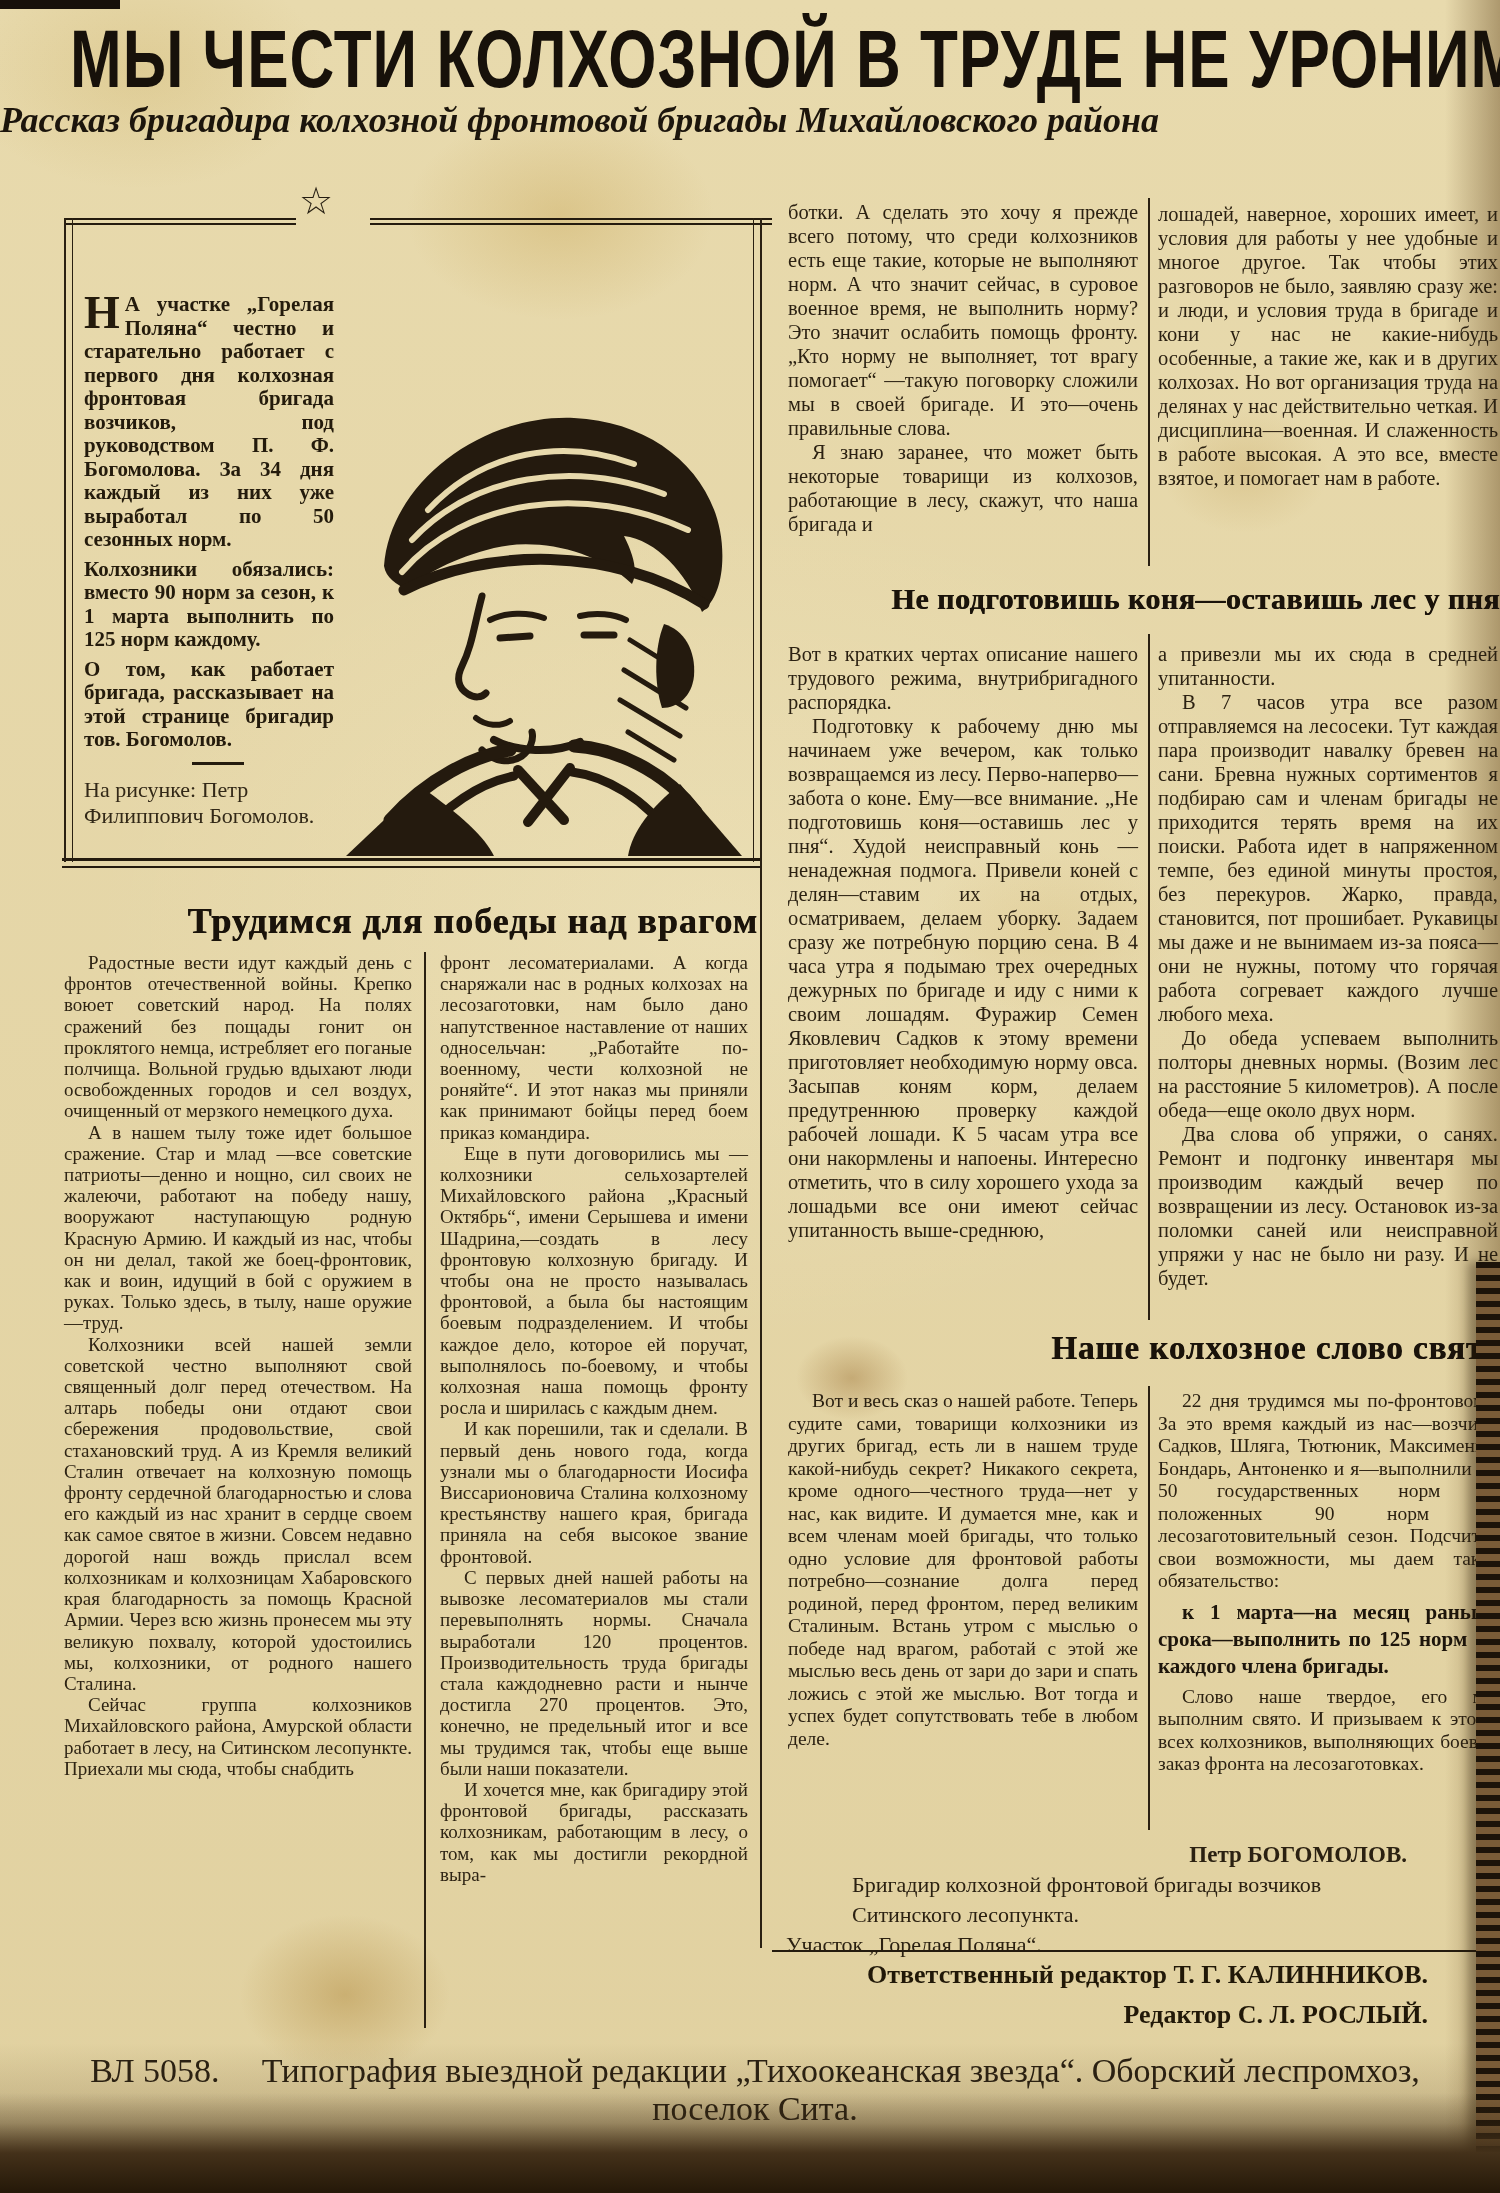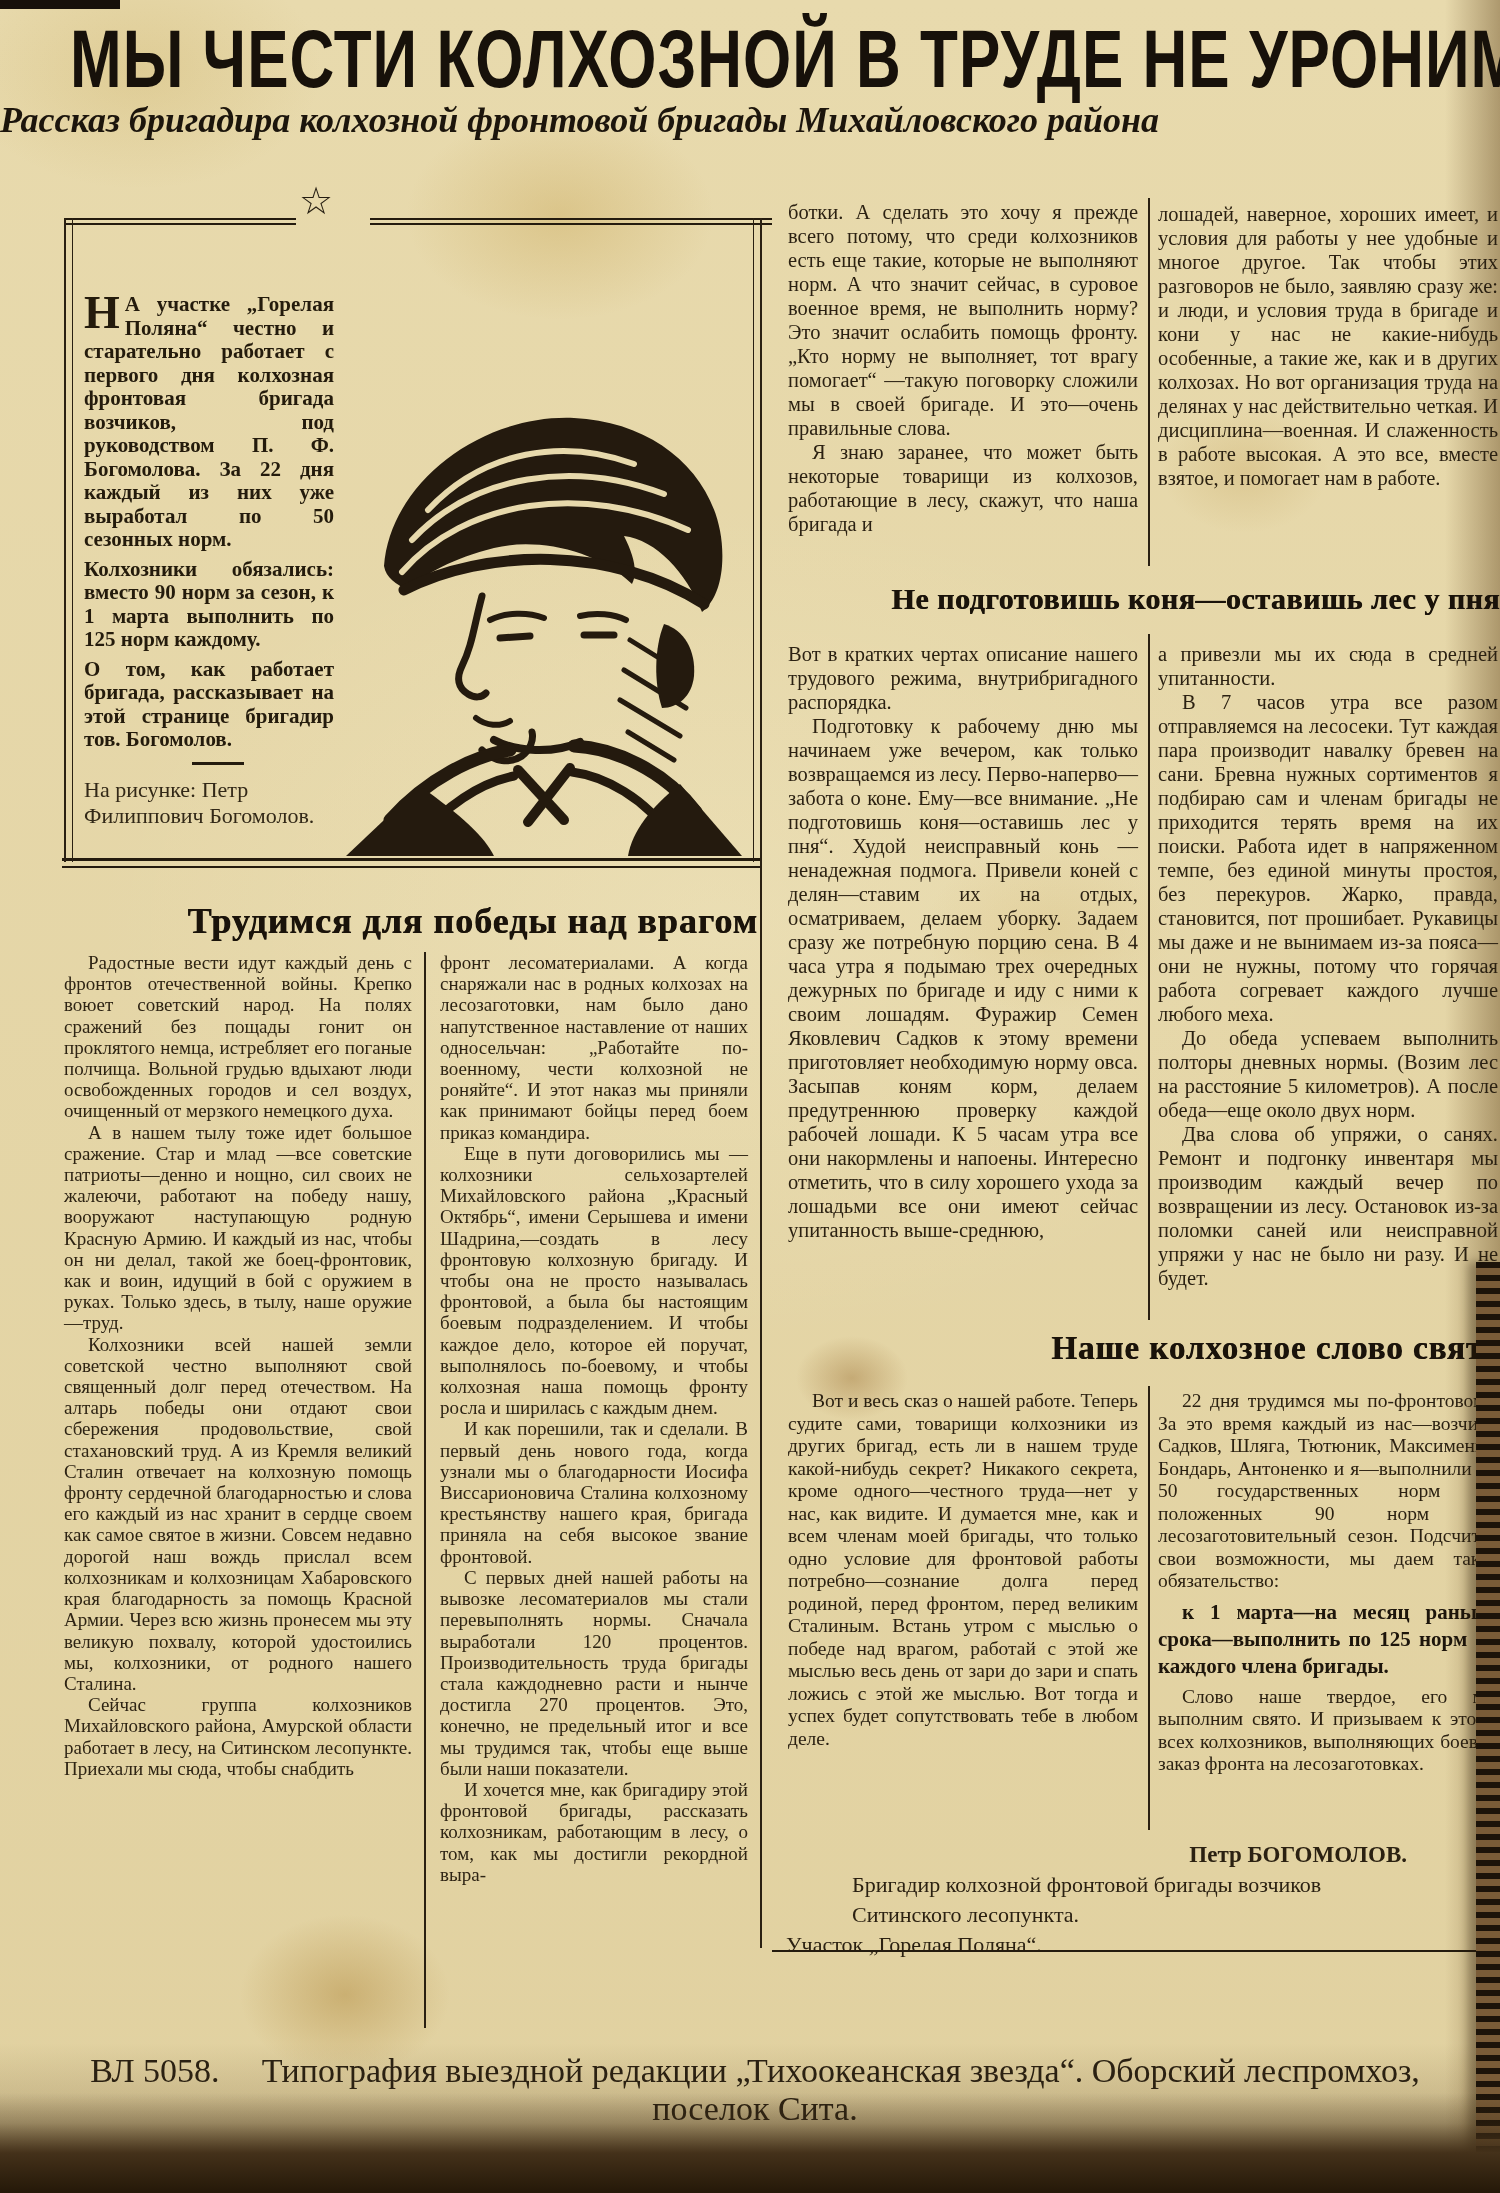--- a/index.html
+++ b/index.html
@@ -88,21 +88,21 @@
   <div class="abs vl1" style="left:72px;top:218px;height:644px;"></div>
 
   <div class="abs vl" style="left:760px;top:218px;height:1730px;"></div>
   <div class="abs vl1" style="left:753px;top:218px;height:644px;"></div>
   <div class="abs vl" style="left:1148px;top:198px;height:368px;"></div>
   <div class="abs vl" style="left:1148px;top:634px;height:686px;"></div>
   <div class="abs vl" style="left:1148px;top:1386px;height:444px;"></div>
   <div class="abs vl" style="left:424px;top:952px;height:1076px;"></div>
 
   <div class="abs lede">
-    <p><span class="dropcap">Н</span><span>А участке „Горелая Поляна“ честно и старательно работает с первого дня колхозная фронтовая бригада возчиков, под руководством П. Ф. Богомолова. За 22 дня каждый из них уже выработал по 50 сезонных норм.</span></p>
+    <p><span class="dropcap">Н</span><span>А участке „Горелая Поляна“ честно и старательно работает с первого дня колхозная фронтовая бригада возчиков, под руководством П. Ф. Богомолова. За 34 дня каждый из них уже выработал по 50 сезонных норм.</span></p>
     <p>Колхозники обязались: вместо 90 норм за сезон, к 1 марта выполнить по 125 норм каждому.</p>
     <p>О том, как работает бригада, рассказывает на этой странице бригадир тов. Богомолов.</p>
     <div class="lede-rule"></div>
     <p class="lede-cap">На рисунке: Петр Филиппович Богомолов.</p>
   </div>
 
   <svg class="abs portrait" viewBox="0 0 420 468">
     <g stroke="#241a0e" fill="none" stroke-linecap="round">
       <path fill="#241a0e" stroke="none" d="M52,178 C58,96 148,26 242,30 C332,34 396,98 390,178 C388,202 380,216 370,224 C354,184 324,152 292,148 C302,168 306,184 300,196 C262,160 202,150 162,160 C122,170 92,186 76,202 C64,196 54,190 52,178 Z"></path>
       <g stroke="#e7d9ac" stroke-width="6">
@@ -183,20 +183,24 @@
   </div>
 
   <div class="abs signature">
     <div class="sig-name">Петр БОГОМОЛОВ.</div>
     <div class="sig-role1">Бригадир колхозной фронтовой бригады возчиков</div>
     <div class="sig-role2">Ситинского лесопункта.</div>
     <div class="sig-site">Участок „Горелая Поляна“.</div>
   </div>
 
   <div class="abs hr1" style="left:772px;top:1950px;width:722px;"></div>
+  <div class="abs editors">
+    <div>Ответственный редактор Т. Г. КАЛИННИКОВ.</div>
+    <div class="ed2">Редактор С. Л. РОСЛЫЙ.</div>
+  </div>
 
   <div class="abs imprint">
     <span class="code">ВЛ 5058.</span><span>Типография выездной редакции „Тихоокеанская звезда“. Оборский леспромхоз, поселок Сита.</span>
   </div>
 
   <div class="abs binding"></div>
   <div class="abs bottom-edge"></div>
 
 </div>
 

